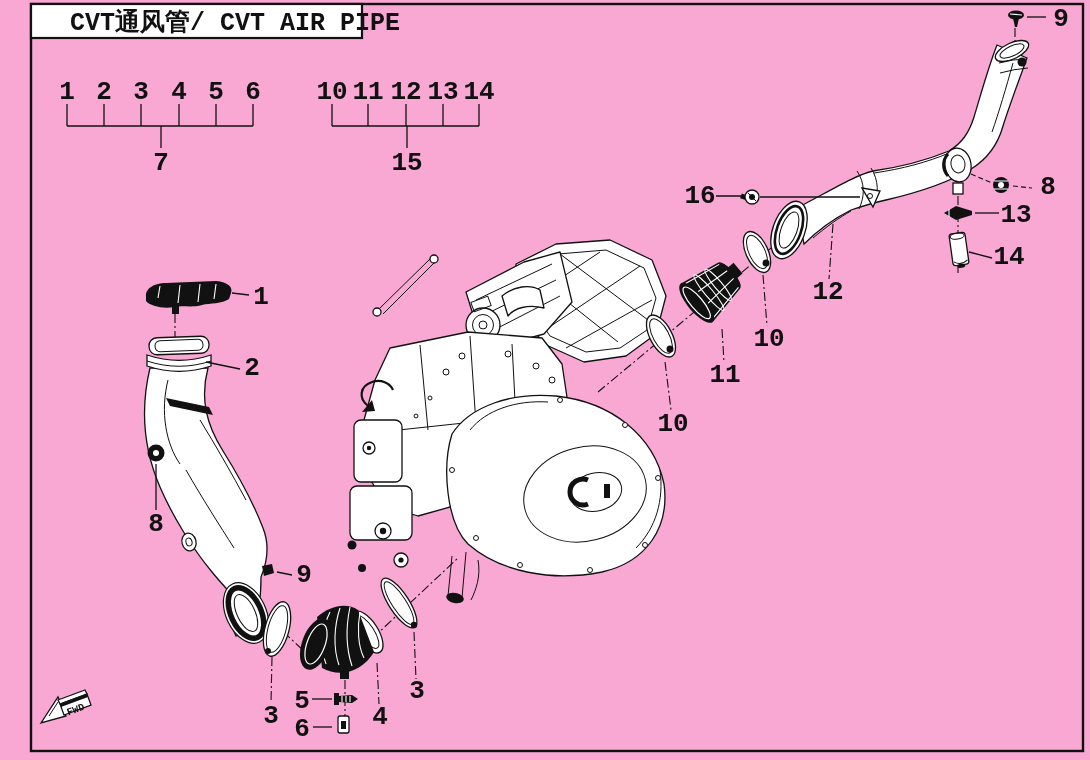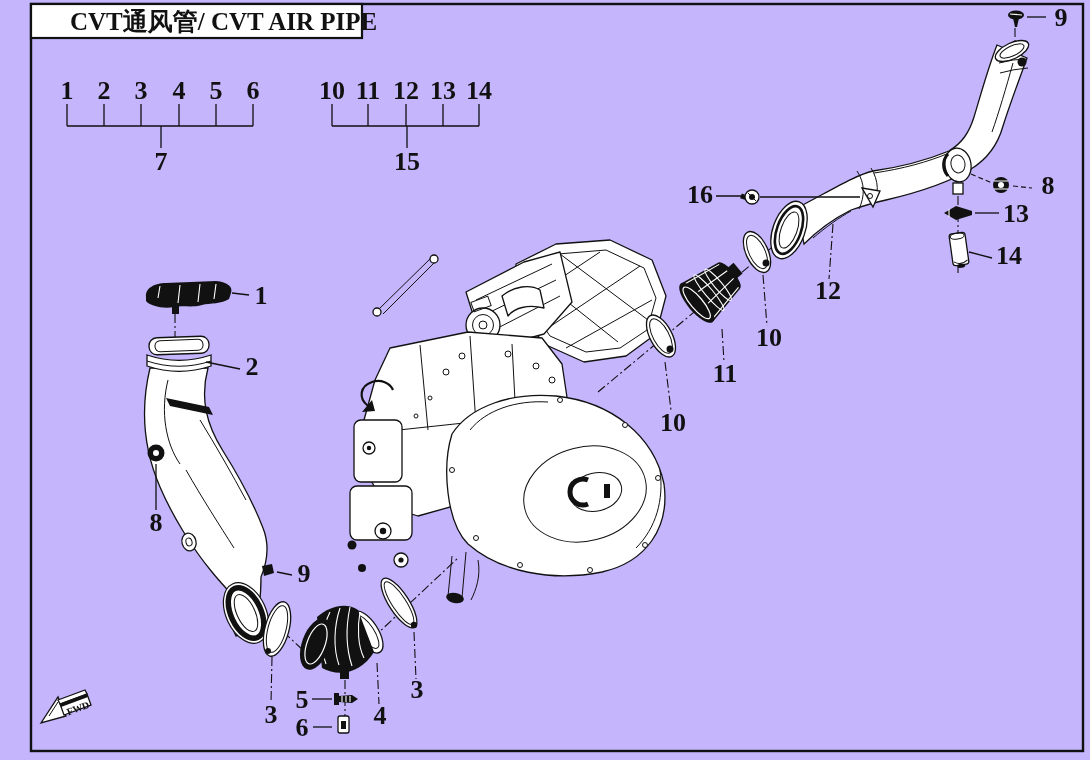--- a/index.html
+++ b/index.html
@@ -1,17 +1,17 @@
 <!DOCTYPE html>
 <html><head>
 <meta charset="utf-8">
 <style>
   html,body{margin:0;padding:0;background:#fff;}
-  .page{position:relative;width:1090px;height:760px;background:#c4b5fd;overflow:hidden;
-        font-family:Liberation Serif, serif;}
+  .page{position:relative;width:1090px;height:760px;background:#f9a8d4;overflow:hidden;
+        font-family:Liberation Mono, monospace;}
   svg{position:absolute;left:0;top:0;}
   text{fill:#111;}
   .callout{font-size:26px;font-weight:bold;}
   .grpnum{font-size:26px;font-weight:bold;}
   .ttl{font-size:25px;font-weight:bold;}
   .fwdtxt{font-size:10px;font-weight:bold;}
   .ln{stroke:#111;stroke-width:1.3;fill:none;}
   .thin{stroke:#111;stroke-width:1;fill:none;}
   .dd{stroke:#111;stroke-width:1.1;fill:none;stroke-dasharray:9 3 2 3;}
   .dsh{stroke:#111;stroke-width:1.1;fill:none;stroke-dasharray:5 3;}

